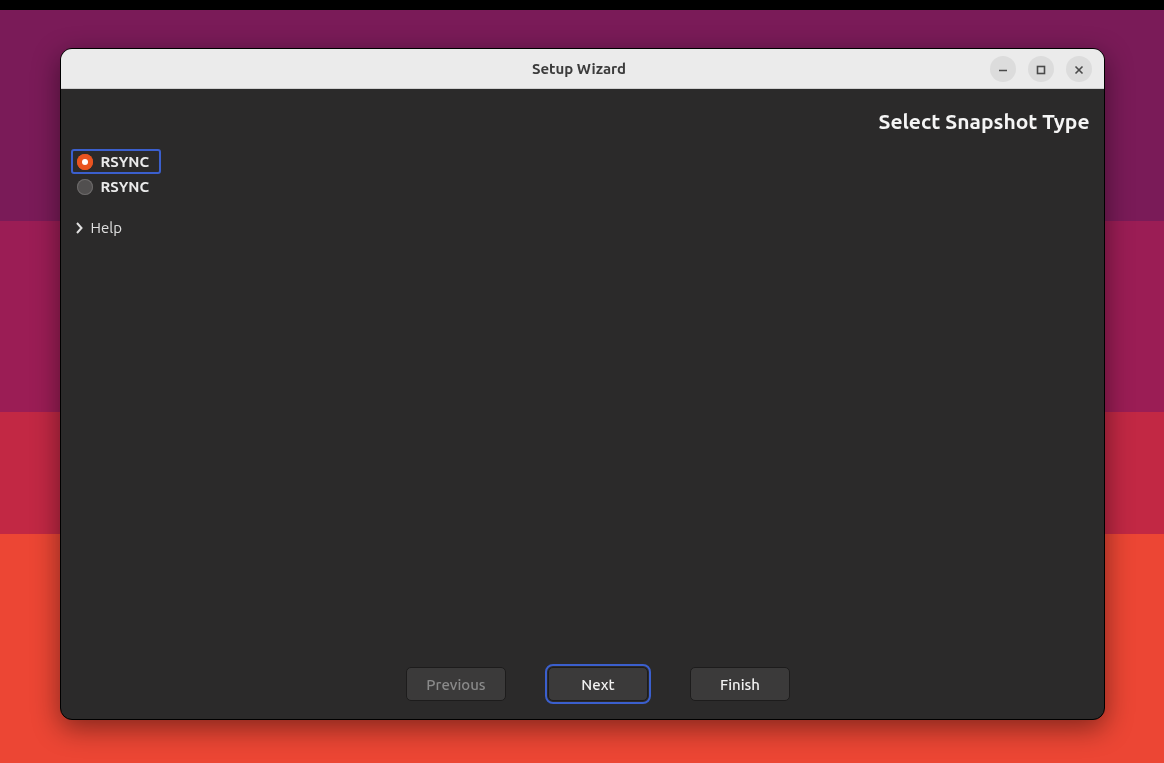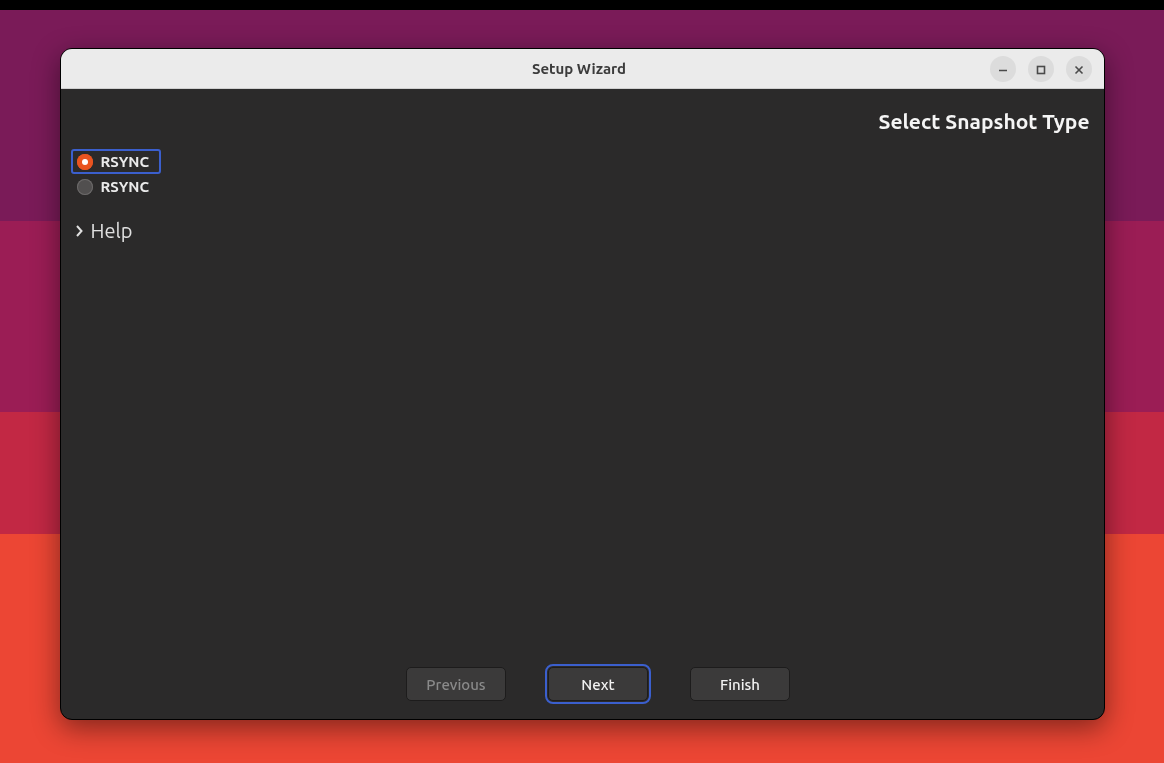--- a/index.html
+++ b/index.html
@@ -133,21 +133,21 @@
       width:6px; height:6px; border-radius:50%;
       background:#fff; display:none;
     }
     .radio-dot.selected .inner { display:block; }
 
     .expander {
       display:flex;
       align-items:center;
       gap:6px;
       padding: 18px 14px 0 14px;
-      font-size:20px;
+      font-size:15px;
       color:#e0e0e0;
       cursor:pointer;
       width:fit-content;
     }
     .expander-icon { width:10px; display:inline-flex; }
     .expander-icon svg{ width:8px; height:12px; stroke:#e0e0e0; fill:none; stroke-width:2;}
 
     .spacer { flex:1; }
 
     

